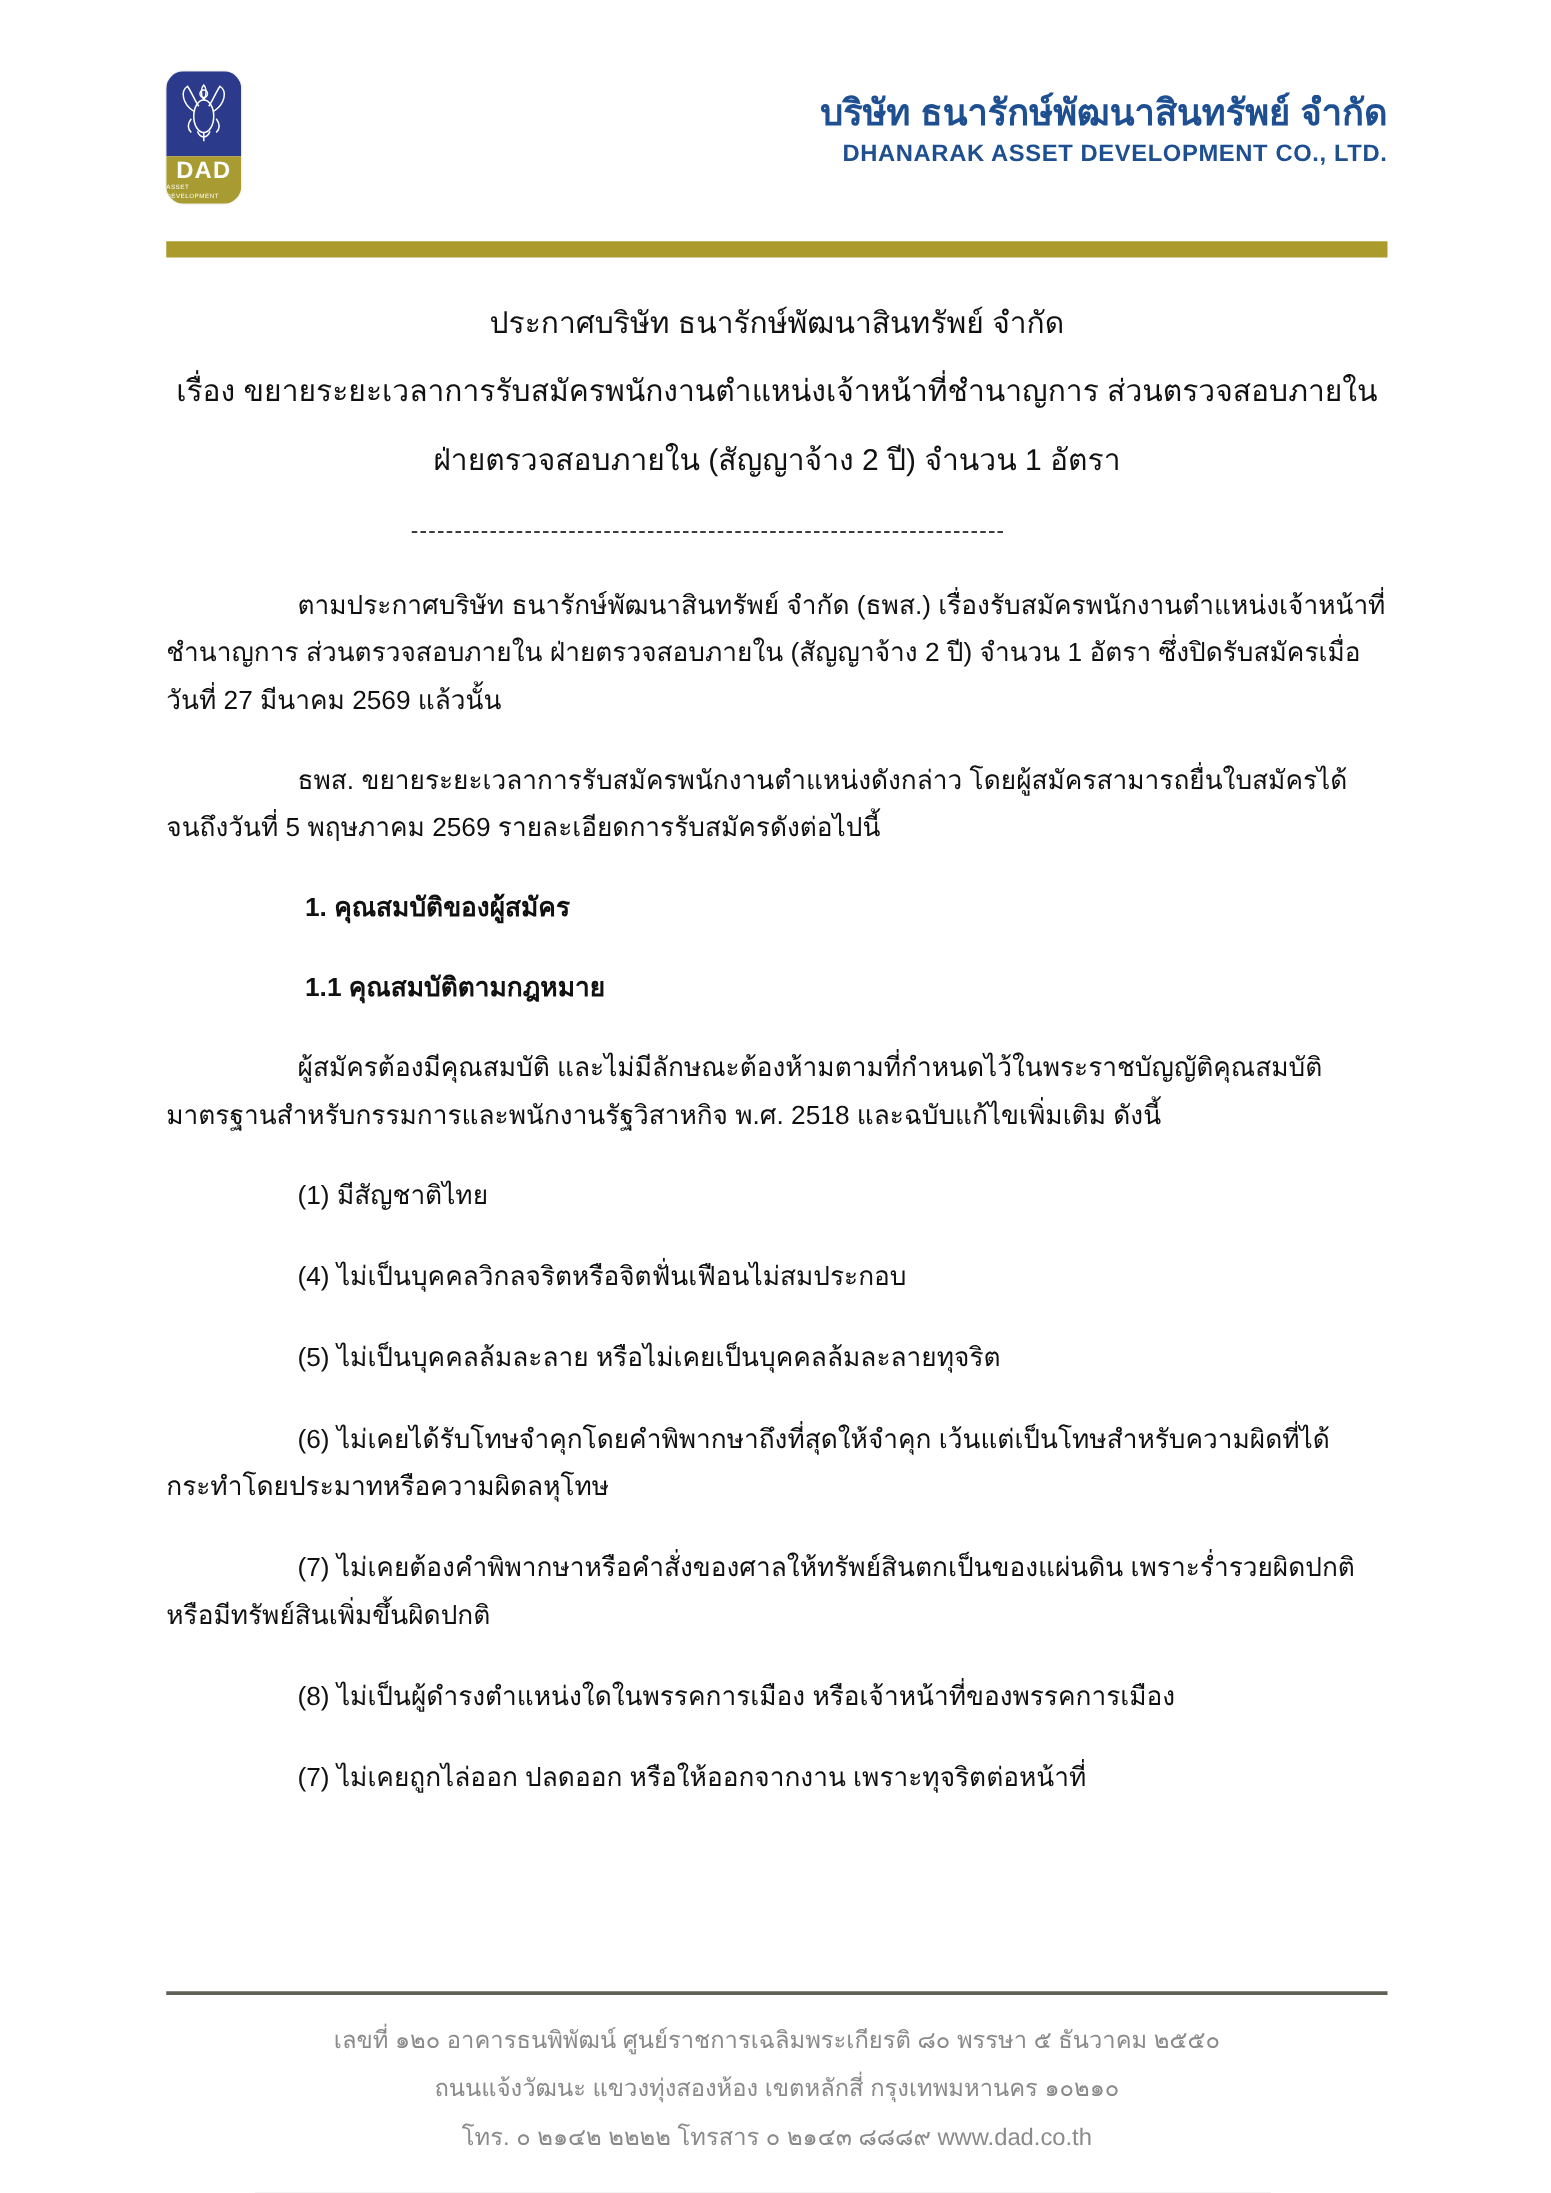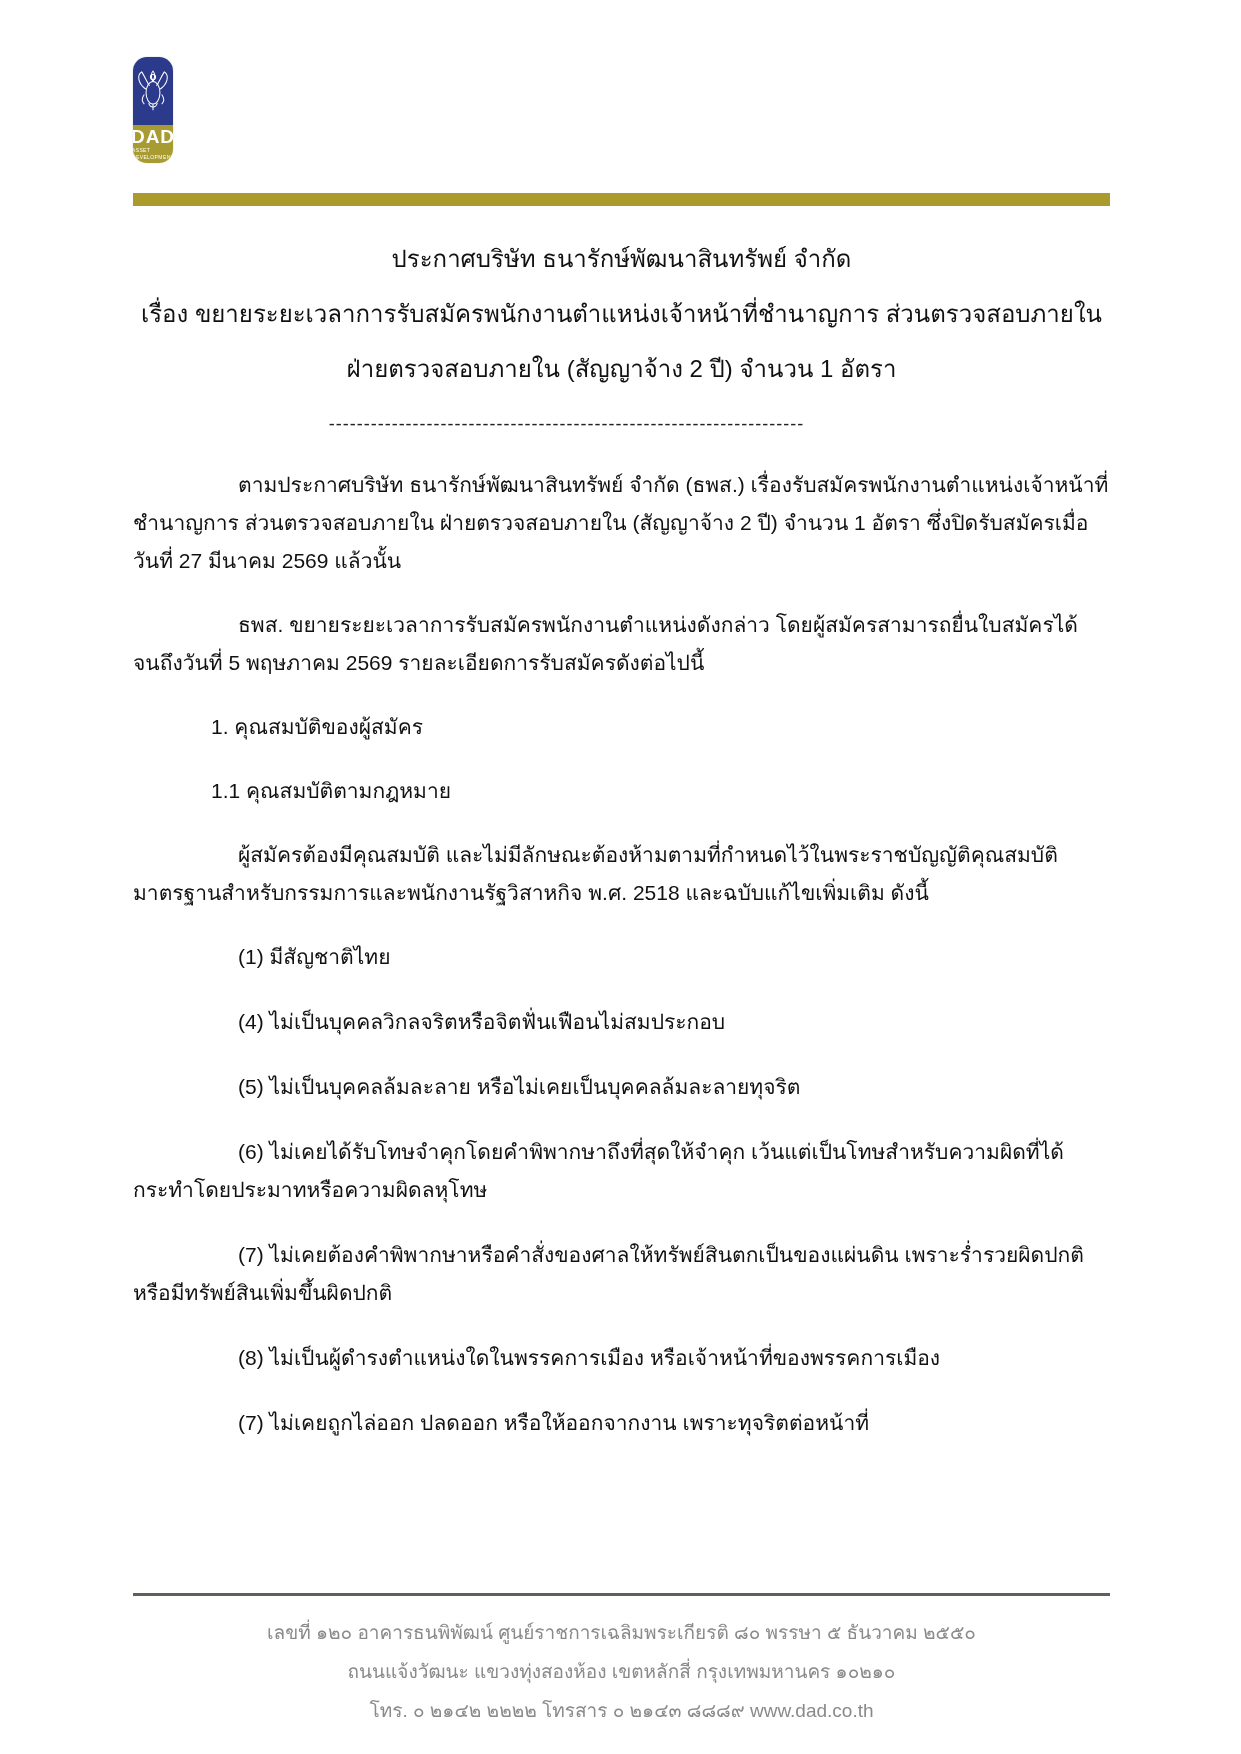--- a/index.html
+++ b/index.html
@@ -11,21 +11,21 @@
     background:#ffffff;
     font-family:"Liberation Sans", sans-serif;
     color:#111111;
     overflow:hidden;
   }
   .content { padding:0 131px 0 133px; }
 
   
   .header { display:flex; justify-content:space-between; align-items:flex-start; padding-top:57px; }
   .logo {
-    width:40px; height:106px;
+    width:60px; height:106px;
     border-radius:14px;
     overflow:hidden;
     display:flex; flex-direction:column;
     box-shadow:0 0 0 1px rgba(0,0,0,0.05);
   }
   .logo-top { flex:1; background:#2c3a8c; display:flex; align-items:center; justify-content:center; }
   .logo-bottom { height:38px; background:#a89b31; display:flex; flex-direction:column; align-items:center; justify-content:center; color:#ffffff; }
   .logo-acronym { font-weight:bold; font-size:19px; letter-spacing:1px; line-height:20px; }
   .logo-sub { font-size:5px; letter-spacing:0.4px; line-height:7px; }
   .company-names { text-align:right; padding-top:16px; }
@@ -34,21 +34,21 @@
   .gold-bar { height:13px; background:#ab9b2d; margin-top:30px; }
 
   
   .title-block { margin-top:37px; text-align:center; }
   .title-line { font-size:24px; line-height:32px; margin-bottom:23px; }
   .separator { font-size:18px; letter-spacing:1px; color:#222; margin-top:8px; margin-bottom:0; transform:translateX(-55px); }
 
   
   .doc-body { margin-top:26px; font-size:21px; }
   .para { text-indent:105px; line-height:38px; margin-bottom:26px; text-align:left; }
-  .heading { font-weight:normal; margin-left:78px; line-height:38px; margin-bottom:26px; }
+  .heading { font-weight:bold; margin-left:111px; line-height:38px; margin-bottom:26px; }
   .item { text-indent:105px; line-height:38px; margin-bottom:27px; }
 
   
   .footer { position:absolute; left:133px; right:131px; top:1593px; }
   .footer-rule { height:3px; background:#5f6156; border:none; }
   .footer-lines { margin-top:17px; text-align:center; color:#8a8a8a; font-size:19px; }
   .footer-line { line-height:39px; }
 </style>
 </head>
 <body>
@@ -68,20 +68,24 @@
             <path d="M23 43 L23 50"></path>
             <circle cx="23" cy="12" r="3"></circle>
             <path d="M13 32 C10 36, 10 40, 13 43"></path>
             <path d="M33 32 C36 36, 36 40, 33 43"></path>
           </svg>
         </div>
         <div class="logo-bottom">
           <div class="logo-acronym">DAD</div>
           <div class="logo-sub">ASSET DEVELOPMENT</div>
         </div>
+      </div>
+      <div class="company-names">
+        <div class="company-th">บริษัท ธนารักษ์พัฒนาสินทรัพย์ จำกัด</div>
+        <div class="company-en">DHANARAK ASSET DEVELOPMENT CO., LTD.</div>
       </div>
     </div>
 
     <div class="gold-bar"></div>
 
     <div class="title-block">
       <div class="title-line">ประกาศบริษัท ธนารักษ์พัฒนาสินทรัพย์ จำกัด</div>
       <div class="title-line">เรื่อง  ขยายระยะเวลาการรับสมัครพนักงานตำแหน่งเจ้าหน้าที่ชำนาญการ ส่วนตรวจสอบภายใน</div>
       <div class="title-line">ฝ่ายตรวจสอบภายใน (สัญญาจ้าง 2 ปี) จำนวน 1 อัตรา</div>
       <div class="title-line separator">--------------------------------------------------------------------</div>

